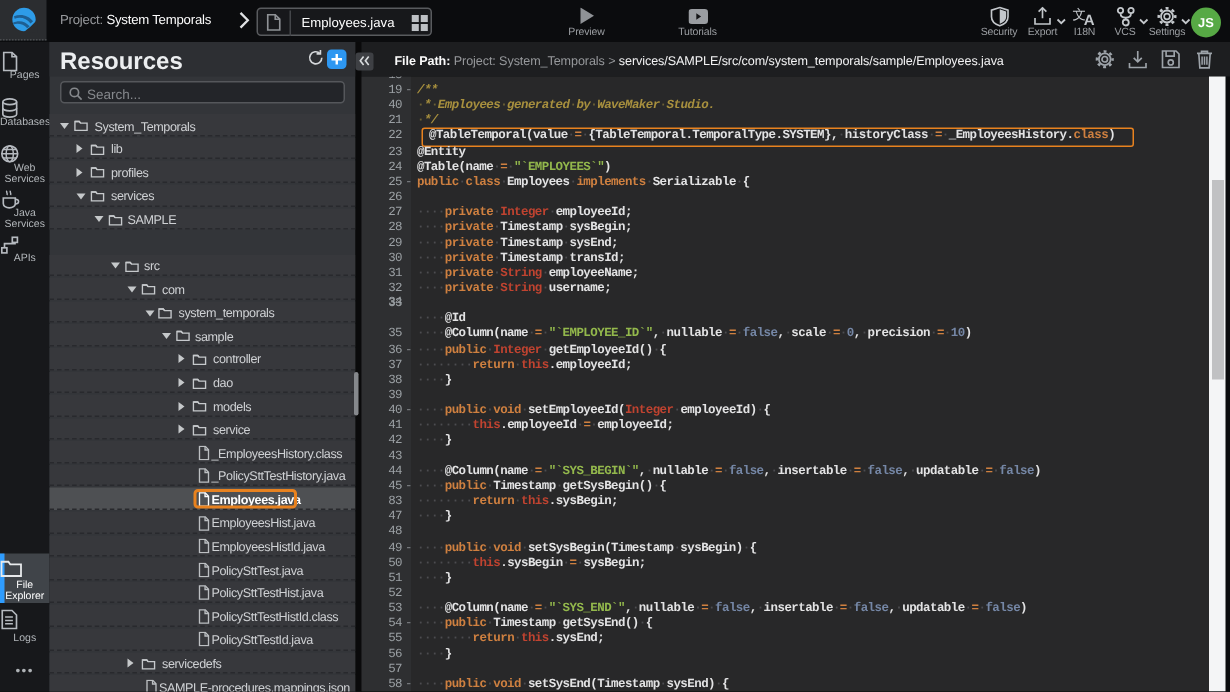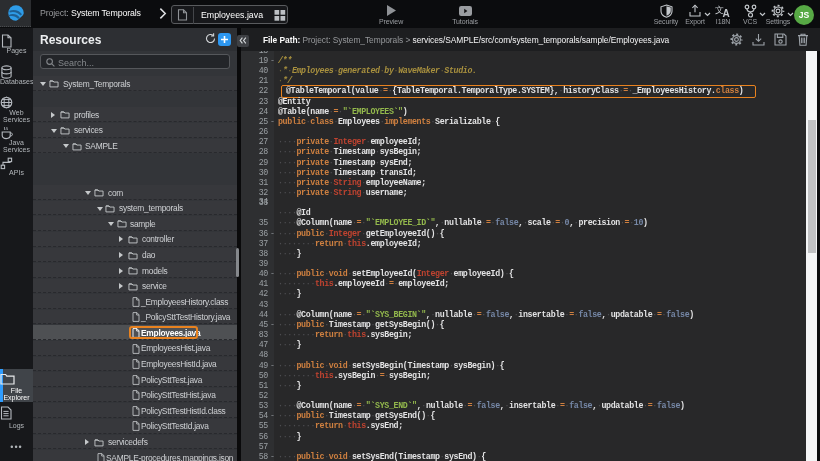--- a/index.html
+++ b/index.html
@@ -16,21 +16,21 @@
 .tblab{position:absolute;width:60px;text-align:center;font-size:7px;letter-spacing:-0.1px;color:#9b9ea2}
 #avatar{position:absolute;left:794px;top:5px;width:20px;height:20px;border-radius:50%;background:#57a945;color:#fff;font-size:8.6px;font-weight:bold;text-align:center;line-height:20px}
 
 #sidebar{position:absolute;left:0;top:28px;width:33px;height:433px;background:#17181b}
 .sico{position:absolute;left:0;width:33px;text-align:center}
 .slab{position:absolute;left:0;width:33px;text-align:center;font-size:7px;color:#b2b6ba}
 #sidebar .fe-active{position:absolute;left:0;top:341px;width:33px;height:33px;background:#404449;border-left:3px solid #2f9cfe}
 
 #panel{position:absolute;left:33px;top:28px;width:204px;height:433px;background:#333539}
 #phead{position:absolute;left:0;top:0;width:204px;height:23px;background:#2d2f33}
-#ptitle{position:absolute;left:7px;top:5px;font-size:12px;font-weight:bold;color:#eceef0}
+#ptitle{position:absolute;left:7px;top:5px;font-size:16px;font-weight:bold;color:#eceef0}
 #refresh{position:absolute;left:172px;top:5px}
 #plus{position:absolute;left:185px;top:5px;width:13px;height:13px;border-radius:3px;background:#2d97f1}
 #searchwrap{position:absolute;left:0;top:23px;width:192px;height:25px}
 #search{position:absolute;left:7px;top:2.5px;width:190px;height:15px;background:#232529;border:1px solid #55575b;border-radius:3px;color:#85888c;font-size:9px;line-height:14px}
 #tree{position:absolute;left:0;top:0;width:204px;height:433px}
 .trow{position:absolute;left:0;width:204px;height:14.6px;background:#37383c;border-bottom:1px dashed #28292d}
 .trow.sel{background:#4e5053}
 .tt{position:absolute;top:2.4px;font-size:8.4px;letter-spacing:-0.25px;color:#cfd1d4;white-space:nowrap}
 .sel .tt{color:#fff;font-weight:bold}
 .tico{position:absolute;top:3px}
@@ -251,20 +251,28 @@
     </div>
  <div id="tree">
       <div class="trow" style="top:48.20px">
         <span class="ar-exp" style="left:7px"></span>
         <svg class="tico" style="left:16px" width="10" height="9" viewBox="0 0 11 10">
           <path d="M1 2.2h3.2l1 1.2H10v5.4H1z" fill="none" stroke="#c6c9cc" stroke-width="1"></path>
           <path d="M1 2.2h3.2l1 1.2" fill="none" stroke="#c6c9cc" stroke-width="1"></path>
         </svg>
         <span class="tt" style="left:30px">System_Temporals</span>
       </div>
+      <div class="trow" style="top:63.78px">
+        <span class="ar-col" style="left:18px"></span>
+        <svg class="tico" style="left:27px" width="10" height="9" viewBox="0 0 11 10">
+          <path d="M1 2.2h3.2l1 1.2H10v5.4H1z" fill="none" stroke="#c6c9cc" stroke-width="1"></path>
+          <path d="M1 2.2h3.2l1 1.2" fill="none" stroke="#c6c9cc" stroke-width="1"></path>
+        </svg>
+        <span class="tt" style="left:41px">lib</span>
+      </div>
       <div class="trow" style="top:79.36px">
         <span class="ar-col" style="left:18px"></span>
         <svg class="tico" style="left:27px" width="10" height="9" viewBox="0 0 11 10">
           <path d="M1 2.2h3.2l1 1.2H10v5.4H1z" fill="none" stroke="#c6c9cc" stroke-width="1"></path>
           <path d="M1 2.2h3.2l1 1.2" fill="none" stroke="#c6c9cc" stroke-width="1"></path>
         </svg>
         <span class="tt" style="left:41px">profiles</span>
       </div>
       <div class="trow" style="top:94.94px">
         <span class="ar-exp" style="left:18px"></span>
@@ -274,20 +282,28 @@
         </svg>
         <span class="tt" style="left:41px">services</span>
       </div>
       <div class="trow" style="top:110.52px">
         <span class="ar-exp" style="left:30px"></span>
         <svg class="tico" style="left:39px" width="10" height="9" viewBox="0 0 11 10">
           <path d="M1 2.2h3.2l1 1.2H10v5.4H1z" fill="none" stroke="#c6c9cc" stroke-width="1"></path>
           <path d="M1 2.2h3.2l1 1.2" fill="none" stroke="#c6c9cc" stroke-width="1"></path>
         </svg>
         <span class="tt" style="left:52px">SAMPLE</span>
+      </div>
+      <div class="trow" style="top:141.68px">
+        <span class="ar-exp" style="left:41px"></span>
+        <svg class="tico" style="left:50px" width="10" height="9" viewBox="0 0 11 10">
+          <path d="M1 2.2h3.2l1 1.2H10v5.4H1z" fill="none" stroke="#c6c9cc" stroke-width="1"></path>
+          <path d="M1 2.2h3.2l1 1.2" fill="none" stroke="#c6c9cc" stroke-width="1"></path>
+        </svg>
+        <span class="tt" style="left:63px">src</span>
       </div>
       <div class="trow" style="top:157.26px">
         <span class="ar-exp" style="left:52px"></span>
         <svg class="tico" style="left:61px" width="10" height="9" viewBox="0 0 11 10">
           <path d="M1 2.2h3.2l1 1.2H10v5.4H1z" fill="none" stroke="#c6c9cc" stroke-width="1"></path>
           <path d="M1 2.2h3.2l1 1.2" fill="none" stroke="#c6c9cc" stroke-width="1"></path>
         </svg>
         <span class="tt" style="left:75px">com</span>
       </div>
       <div class="trow" style="top:172.84px">

